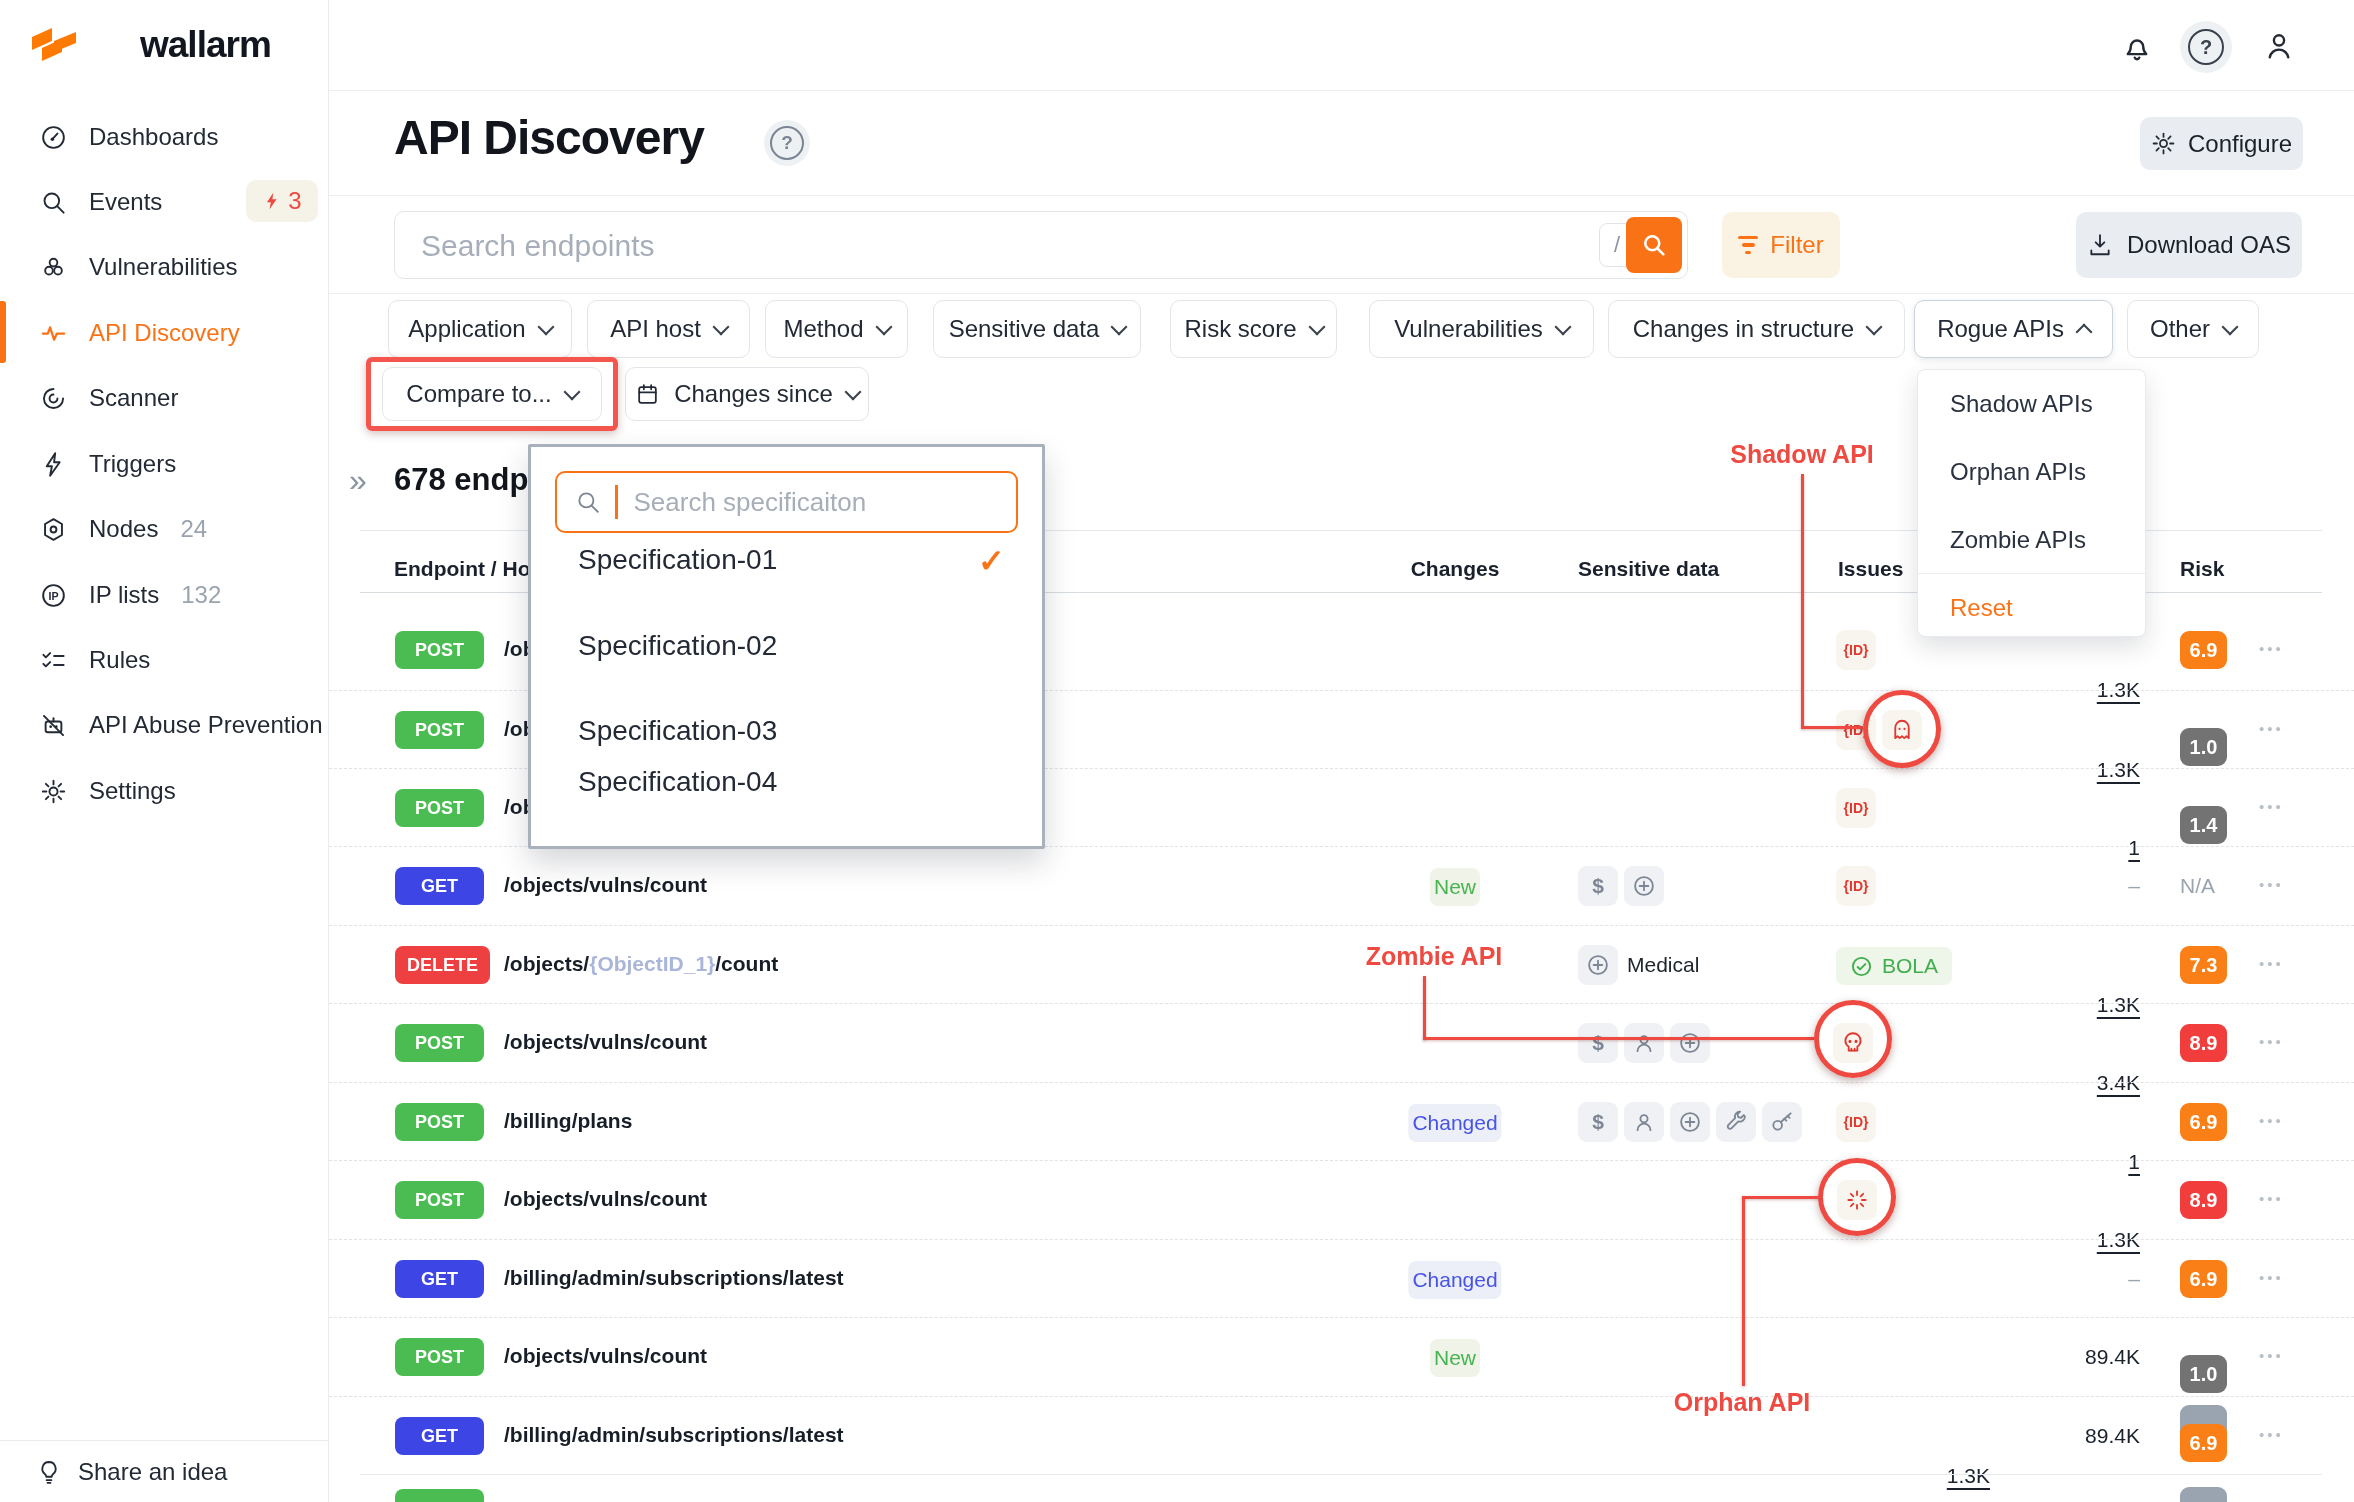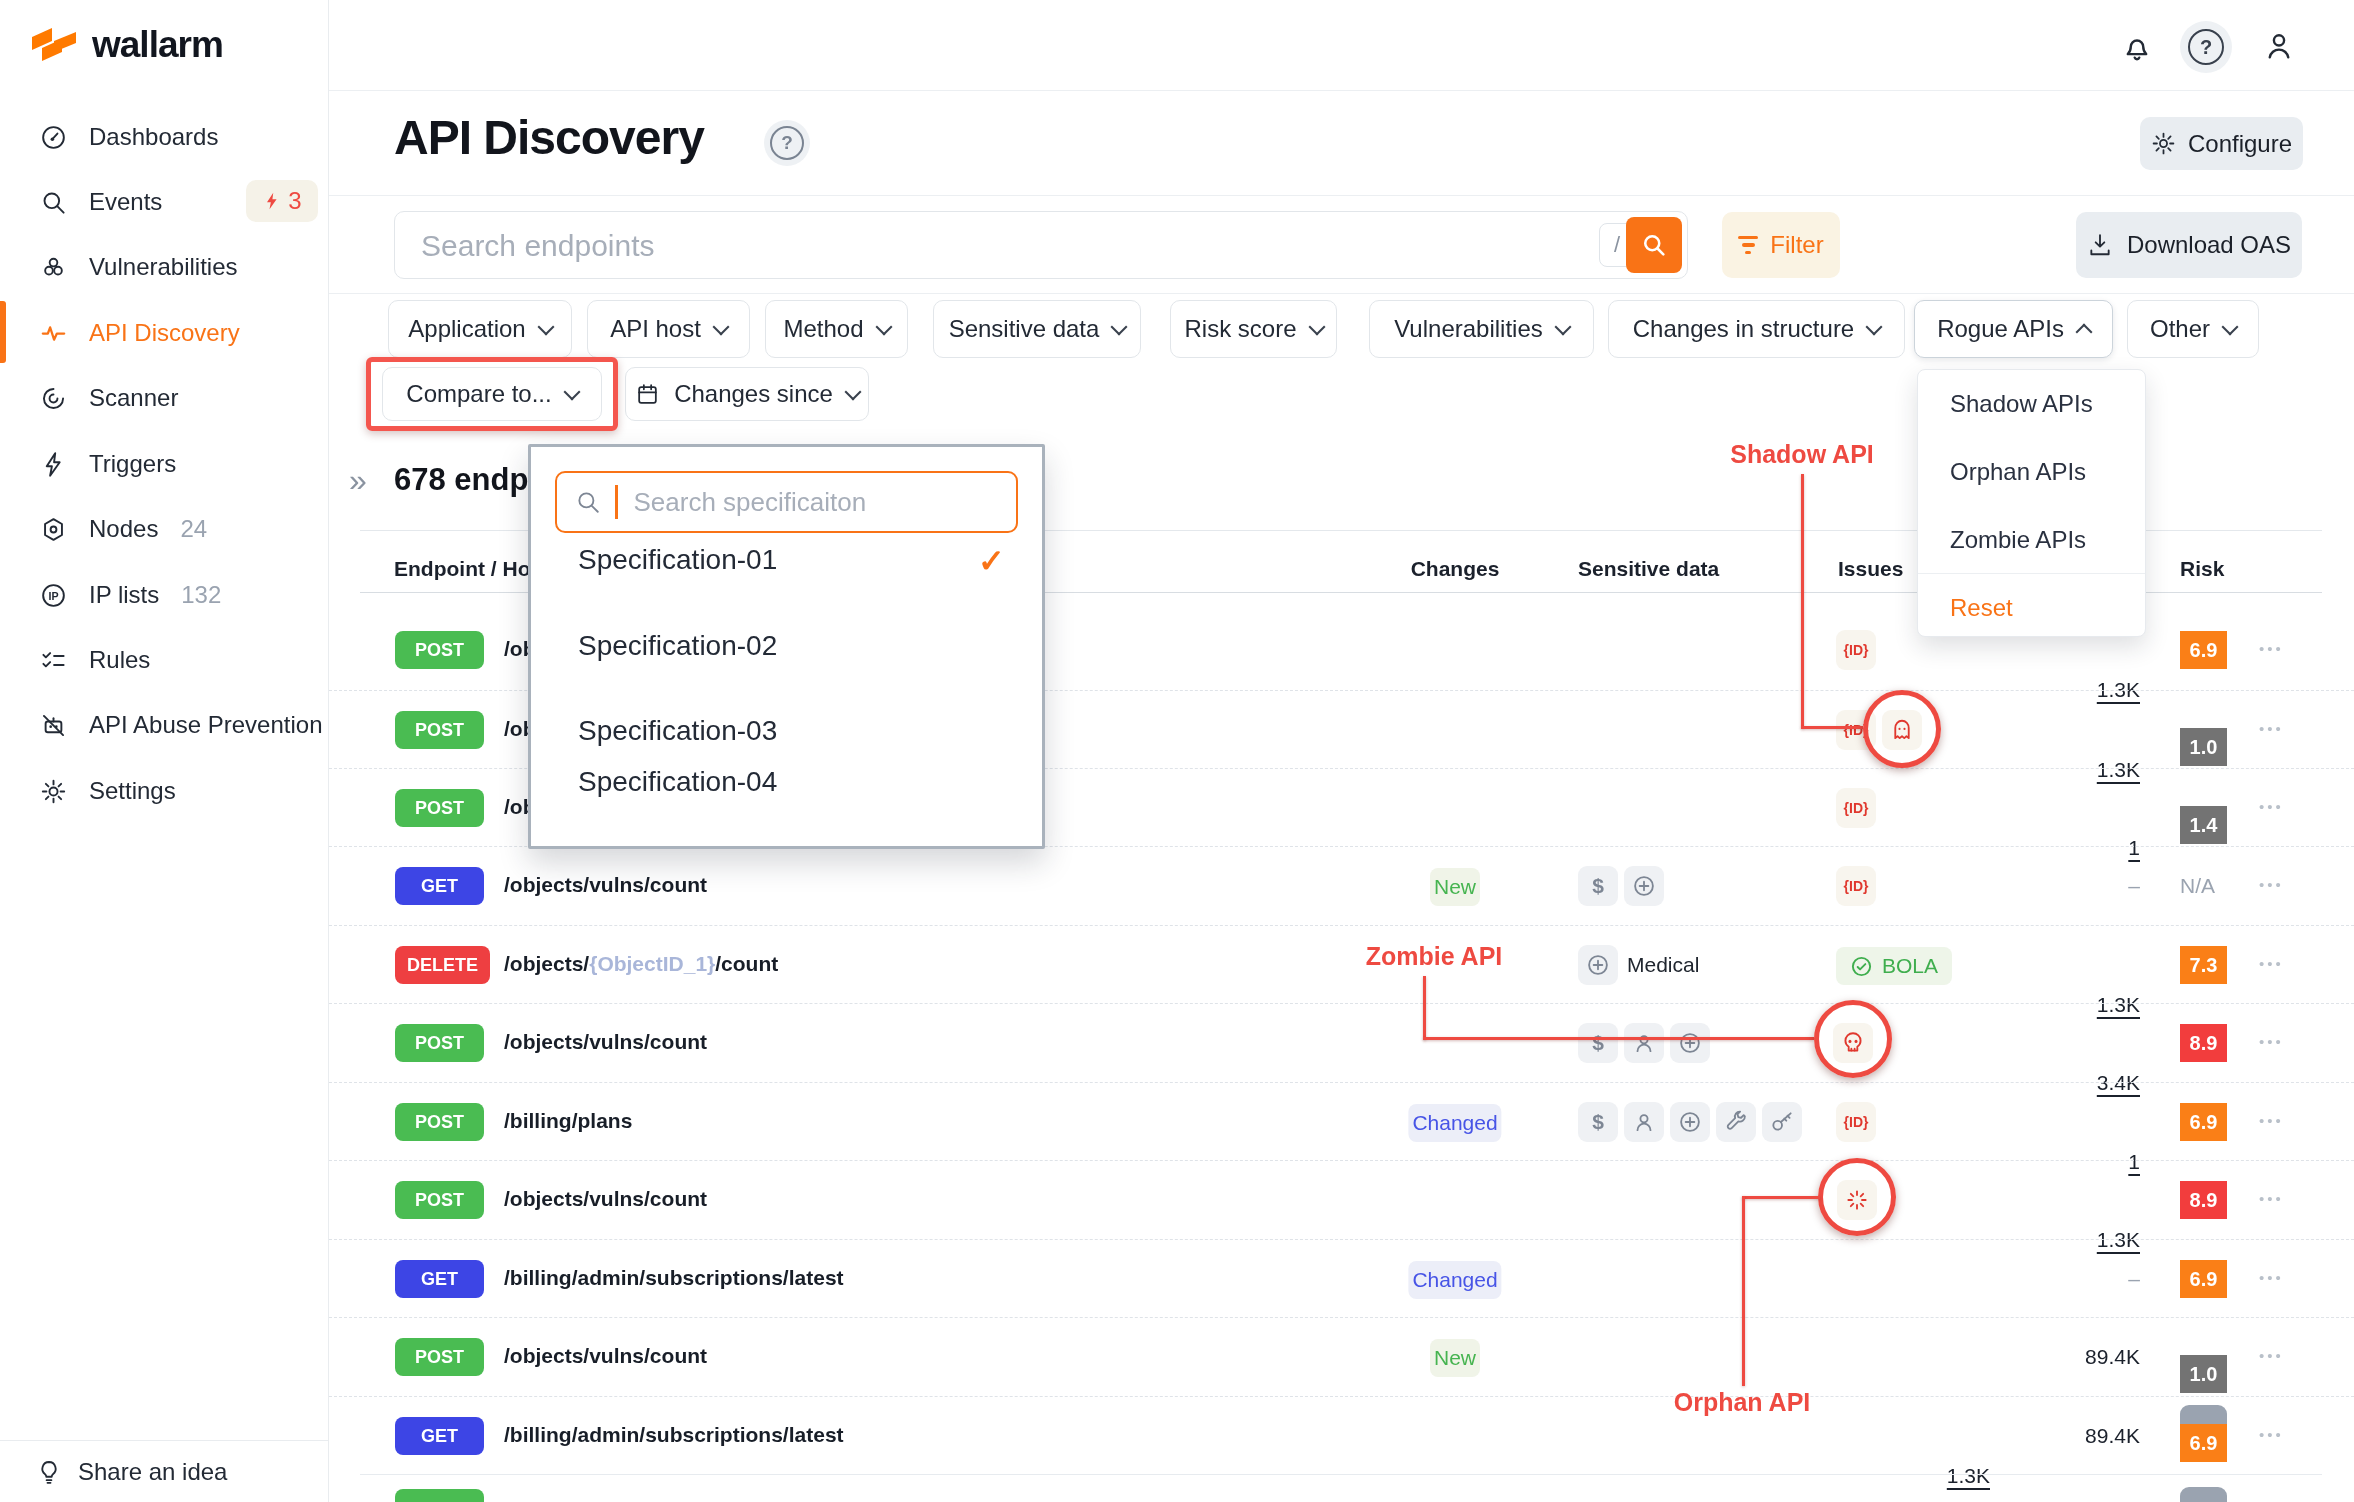--- a/index.html
+++ b/index.html
@@ -7,21 +7,21 @@
   svg{display:block;}
   .ic{stroke:#232a35;stroke-width:1.7;fill:none;stroke-linecap:round;stroke-linejoin:round;}
   .ic-gray{stroke:#7d8694;}
   .ic-red{stroke:#e0382e;}
   .ic-white{stroke:#fff;stroke-width:2.2;}
   .ic-green{stroke:#3fae4e;stroke-width:2;}
 
   
   .sidebar{position:absolute;left:0;top:0;width:329px;height:1502px;border-right:1px solid #e9ecef;background:#fff;box-sizing:border-box;}
   .logo{position:absolute;left:30px;top:24px;display:flex;align-items:center;gap:14px;cursor:pointer;}
-  .logo-text{font-size:37px;font-weight:800;letter-spacing:-1px;color:#12161f;}
+  .logo-text{font-size:37px;font-weight:800;letter-spacing:-1px;color:#12161f;margin-left:48px;}
   .side-item{position:absolute;left:0;width:328px;height:64px;display:flex;align-items:center;gap:22px;padding-left:40px;box-sizing:border-box;font-size:24px;color:#232a35;cursor:pointer;}
   .side-item .cnt{color:#9aa3b0;}
   .side-item.active{color:#f97316;}
   .active-bar{position:absolute;left:0;top:301px;width:6px;height:62px;background:#f97316;border-radius:0 3px 3px 0;}
   .ev-badge{position:absolute;left:246px;top:180px;width:72px;height:42px;background:#f5f2e8;border-radius:10px;display:flex;align-items:center;justify-content:center;gap:6px;color:#ee4a41;font-size:24px;font-weight:500;}
   .side-foot{position:absolute;left:0;top:1440px;width:328px;height:62px;border-top:1px solid #e9ecef;display:flex;align-items:center;gap:16px;padding-left:36px;box-sizing:border-box;font-size:24px;color:#232a35;cursor:pointer;}
 
   
   .topline{position:absolute;height:1px;background:#eceff2;}
   .icbtn{position:absolute;cursor:pointer;}
@@ -68,21 +68,21 @@
   .chg-new{background:#f0f4e8;color:#46b450;}
   .chg-changed{background:#eceef8;color:#4754e6;}
   .schip{position:absolute;top:19px;width:40px;height:40px;border-radius:9px;background:#eff1f4;display:flex;align-items:center;justify-content:center;color:#7d8694;font-size:21px;font-weight:bold;}
   .slabel{position:absolute;left:1298px;top:27px;font-size:21px;color:#20262f;}
   .ichip{position:absolute;top:19px;width:40px;height:40px;border-radius:9px;background:#f8f5ee;display:flex;align-items:center;justify-content:center;color:#e0382e;font-weight:bold;font-size:14px;}
   .bola{position:absolute;left:1507px;top:21px;height:38px;border-radius:8px;background:#eef5e9;color:#3fae4e;display:flex;align-items:center;gap:9px;padding:0 14px;font-size:21px;}
   .hits{position:absolute;right:214px;top:27px;font-size:21px;color:#1b212c;white-space:nowrap;}
   .hits.link{text-decoration:underline;text-decoration-thickness:2px;text-underline-offset:5px;cursor:pointer;margin-top:40px;}
   .hits.dash{color:#9aa3b0;}
   .hits2{right:364px;}
-  .risk{position:absolute;left:1851px;top:20px;width:47px;height:38px;border-radius:0;display:flex;align-items:center;justify-content:center;color:#fff;font-weight:bold;font-size:20px;}
+  .risk{position:absolute;left:1851px;top:20px;width:47px;height:38px;border-radius:9px;display:flex;align-items:center;justify-content:center;color:#fff;font-weight:bold;font-size:20px;}
   .r-med{background:#fa7f17;}.r-high{background:#f23d3d;}.r-low{background:#737373;margin-top:17px;}
   .r-na{position:absolute;left:1851px;top:27px;color:#9aa3b0;font-size:21px;}
   .dots{position:absolute;left:1930px;top:29px;color:#b9c0c9;font-size:15px;letter-spacing:3px;cursor:pointer;}
   .ghost-badge{position:absolute;left:1851px;top:8px;width:47px;height:34px;border-radius:9px;background:#9aa3b0;}
   .risk.front{top:27px;z-index:2;}
 
   
   .spec-panel{position:absolute;left:528px;top:444px;width:517px;height:405px;background:#fff;border:3px solid #a9b2bc;border-radius:2px;box-shadow:0 14px 30px rgba(25,35,50,.18);z-index:30;box-sizing:border-box;}
   .spec-search{position:absolute;left:24px;top:24px;width:463px;height:62px;border:2.5px solid #f97316;border-radius:10px;box-sizing:border-box;display:flex;align-items:center;padding-left:18px;gap:14px;}
   .caret-bar{width:2.5px;height:34px;background:#f97316;flex:none;}

